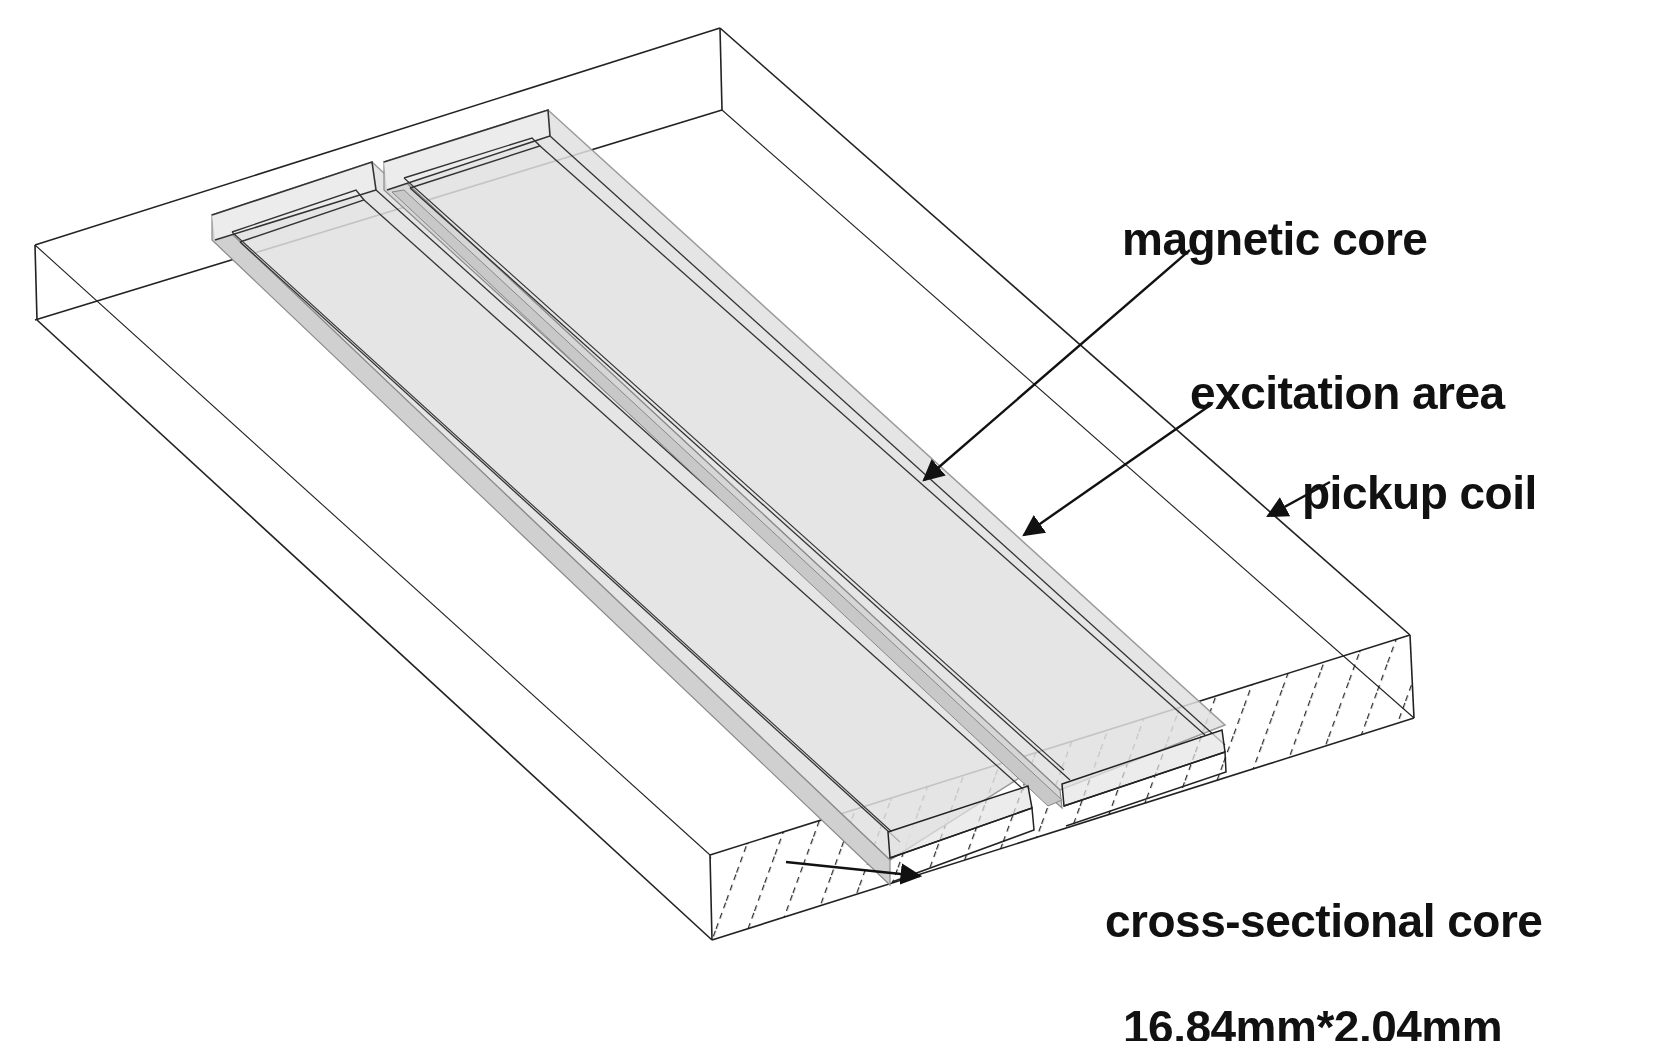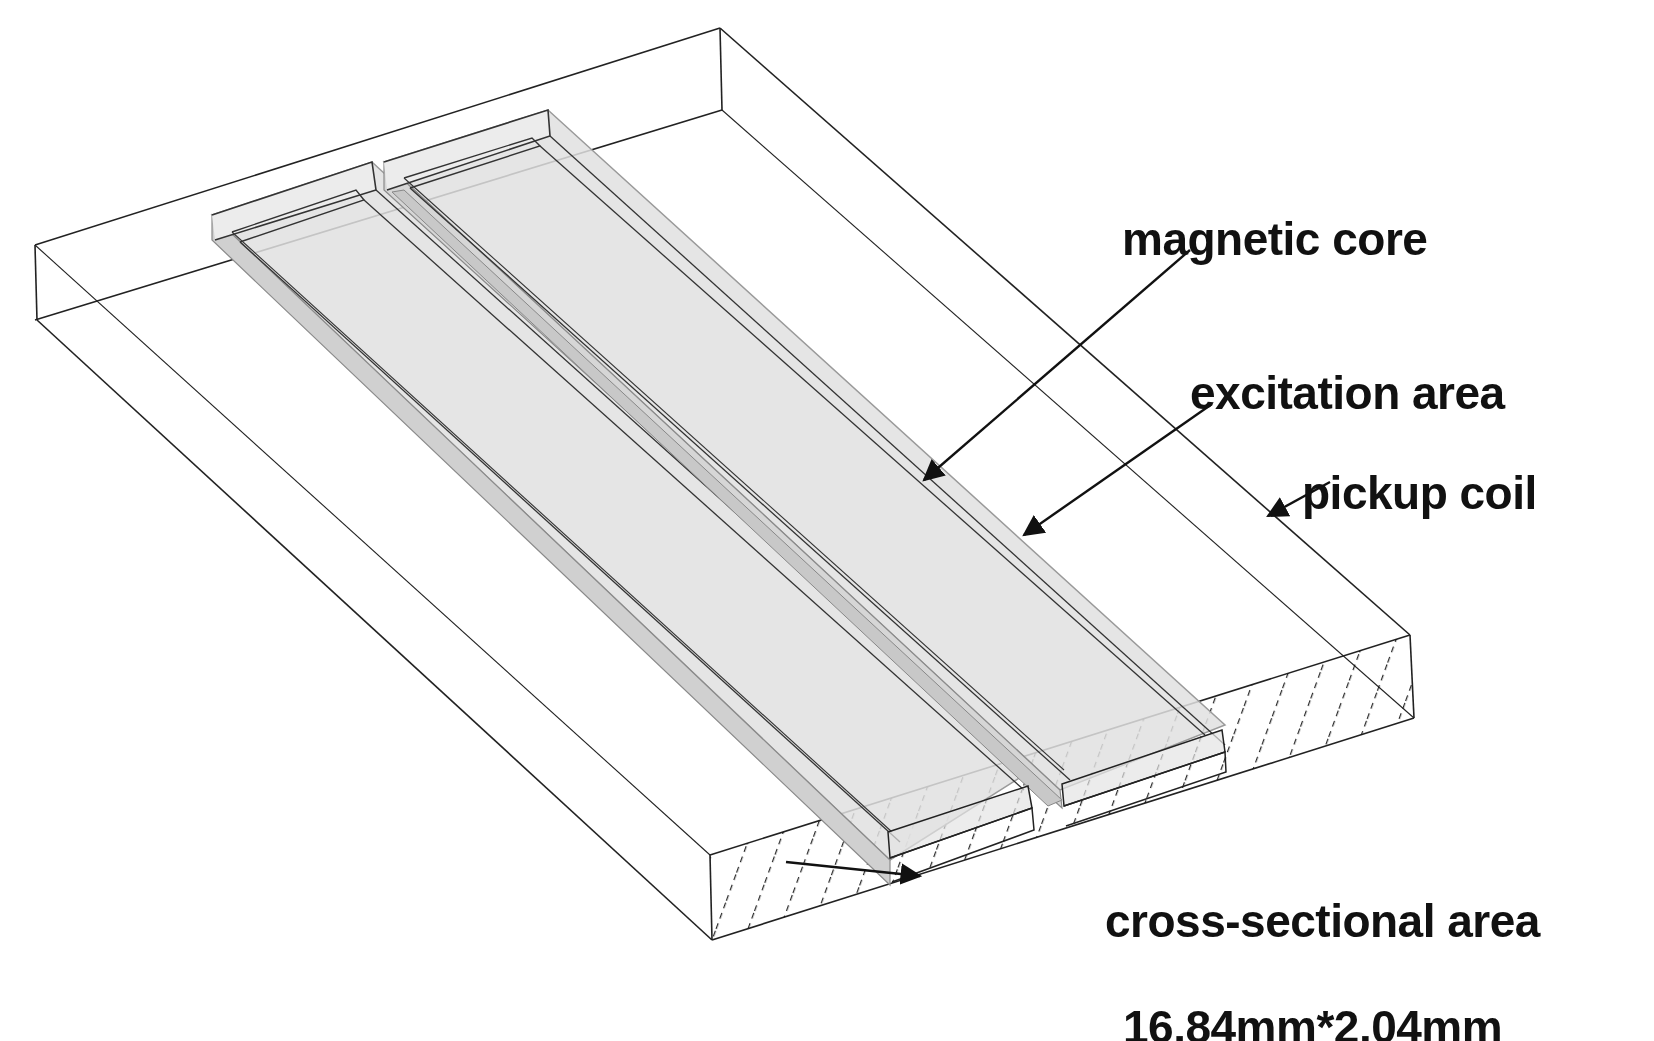--- a/index.html
+++ b/index.html
@@ -95,14 +95,14 @@
     <line x1="1190" y1="250" x2="924" y2="480" marker-end="url(#arrow)"></line>
     <line x1="1212" y1="404" x2="1024" y2="535" marker-end="url(#arrow)"></line>
     <line x1="1330" y1="482" x2="1268" y2="516" marker-end="url(#arrow)"></line>
     <line x1="786" y1="862" x2="920" y2="876" marker-end="url(#arrow)"></line>
   </g>
 </svg>
 
 <div class="label" id="lbl-core">magnetic core</div>
 <div class="label" id="lbl-exc">excitation area</div>
 <div class="label" id="lbl-pick">pickup coil</div>
-<div class="label" id="lbl-cross">cross-sectional area</div>
+<div class="label" id="lbl-cross">cross-sectional core</div>
 <div class="label" id="lbl-dims">16.84mm*2.04mm</div>
 
 </body></html>

